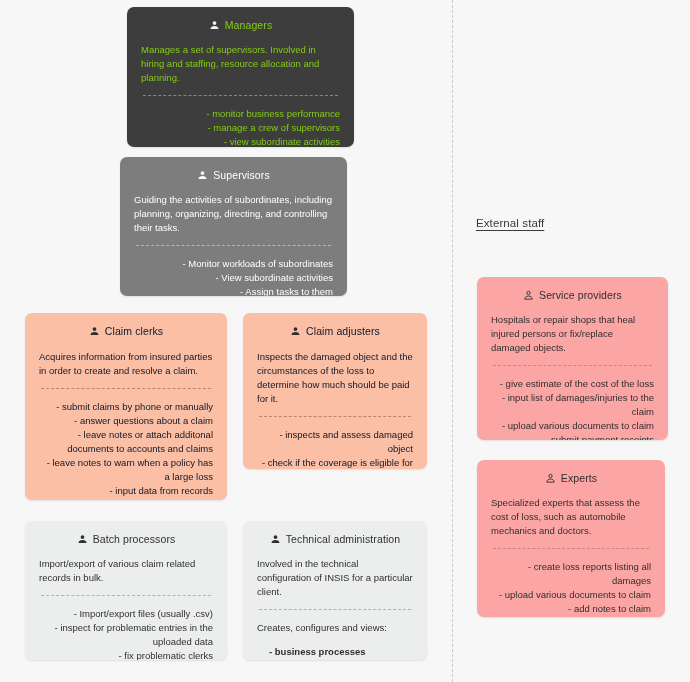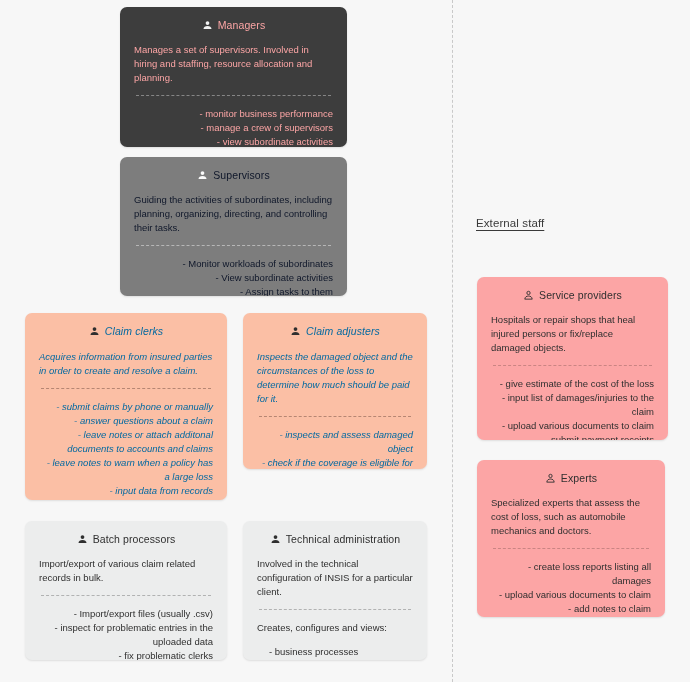--- a/index.html
+++ b/index.html
@@ -98,39 +98,40 @@
   }
   .sub-list {
     list-style: none;
     font-size: 9.5px;
     line-height: 1.48;
     padding-left: 12px;
   }
   .sub-list li {
     padding-left: 7px;
     text-indent: -7px;
+    font-weight: bold;
   }
 
   
   .theme-dark {
     background: #3d3d3d;
-    color: #fca5a5;
+    color: #84cc16;
+    margin-left: 7px;
   }
   .theme-dark .card-sep { border-top-color: rgba(255,255,255,0.38); }
 
   .theme-grey {
     background: #7d7d7d;
-    color: #0f172a;
+    color: #ffffff;
   }
   .theme-grey .card-sep { border-top-color: rgba(255,255,255,0.45); }
 
   .theme-salmon {
     background: #fbbfa5;
-    color: #0369a1;
-    font-style: italic;
+    color: #0f172a;
   }
   .theme-salmon .card-sep { border-top-color: rgba(80,50,40,0.40); }
 
   .theme-light {
     background: #eceded;
     color: #2f2f2f;
   }
   .theme-light .card-sep { border-top-color: rgba(90,90,90,0.40); }
 
   .theme-blush {

